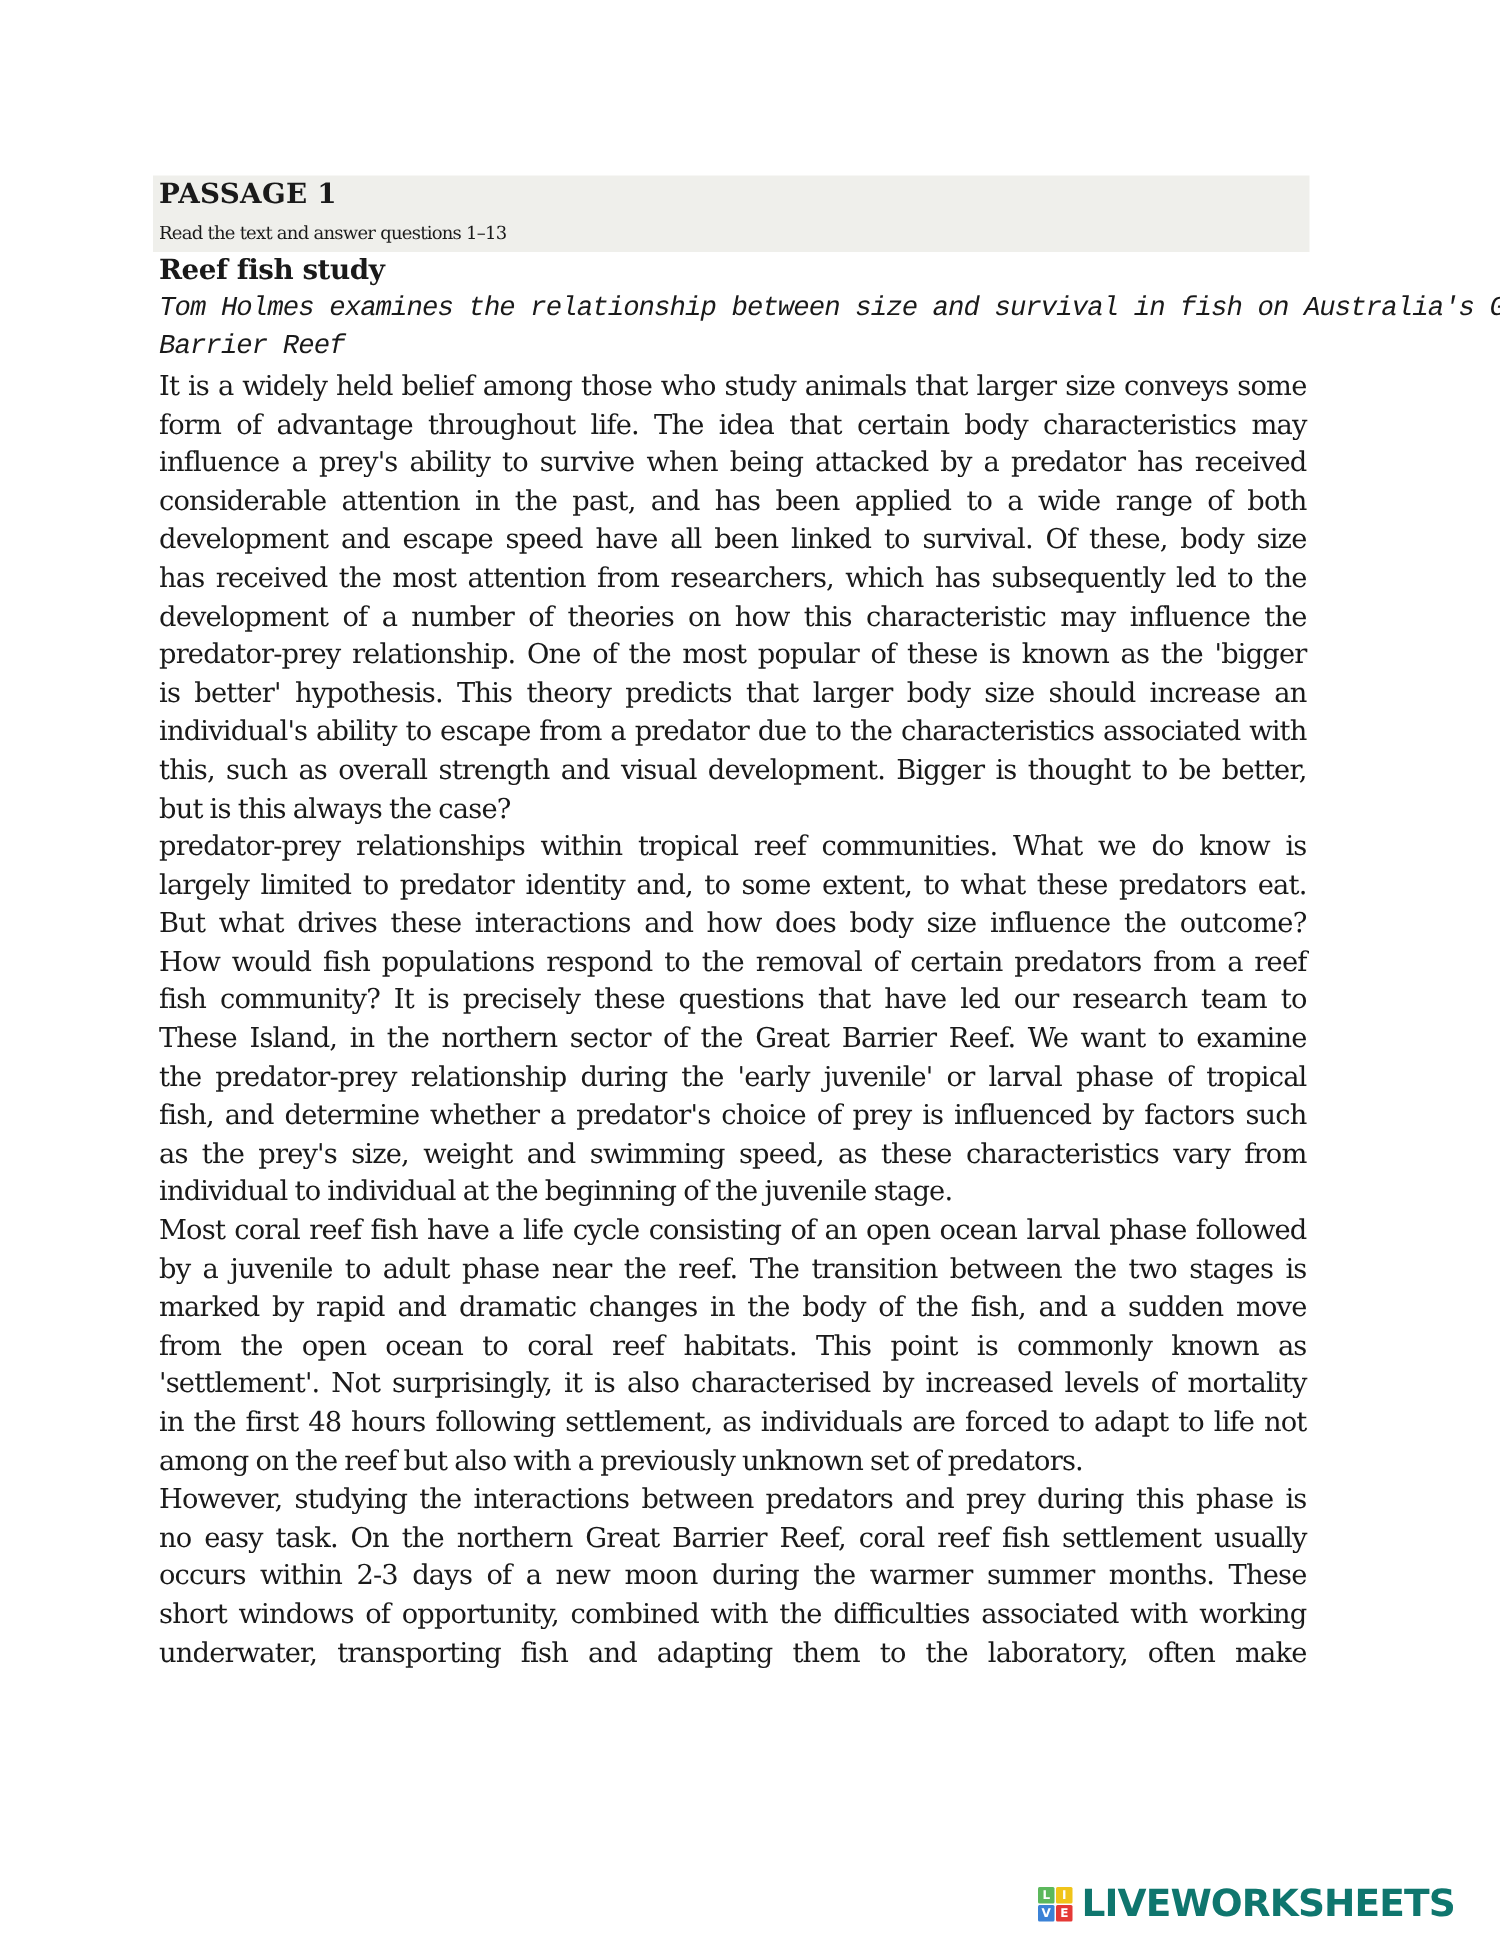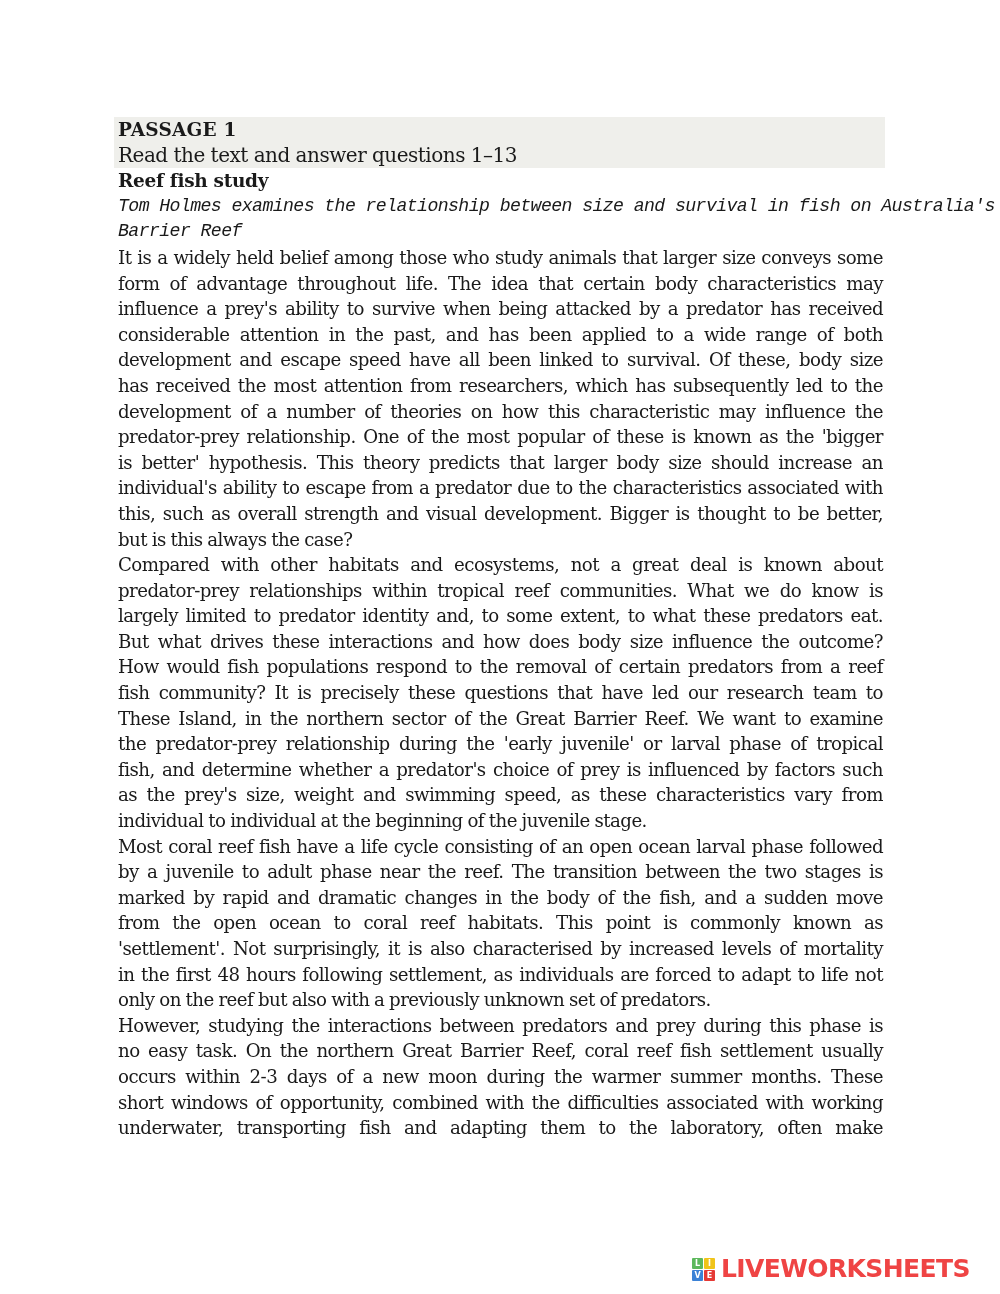--- a/index.html
+++ b/index.html
@@ -10,21 +10,21 @@
     body {
       width: 1000px;
       height: 1294px;
       position: relative;
       overflow: hidden;
       font-family: "DejaVu Serif", "Liberation Serif", serif;
       color: #1a1a1a;
     }
     .page {
       position: absolute;
-      left: 118px;
+      left: 106px;
       top: 117px;
       width: 765px;
     }
     .header-box {
       position: absolute;
       left: -4px;
       top: 0;
       width: 771px;
       height: 51px;
       background: #efefeb;
@@ -40,21 +40,21 @@
       white-space: nowrap;
       font-family: Liberation Mono, monospace;
     }
     .passage-label {
       font-weight: bold;
       letter-spacing: 0.2px;
       font-size: 18.5px;
       line-height: 25.6px;
     }
     .instructions {
-      font-size: 20px;
+      font-size: 12px;
       line-height: 25.6px;
       letter-spacing: -0.5px;
     }
     .title {
       font-weight: bold;
       font-size: 18.5px;
       line-height: 25.6px;
       letter-spacing: -0.3px;
     }
     .subtitle {
@@ -135,53 +135,52 @@
           <span class="l">development and escape speed have all been linked to survival. Of these, body size</span>
           <span class="l">has received the most attention from researchers, which has subsequently led to the</span>
           <span class="l">development of a number of theories on how this characteristic may influence the</span>
           <span class="l">predator-prey relationship. One of the most popular of these is known as the 'bigger</span>
           <span class="l">is better' hypothesis. This theory predicts that larger body size should increase an</span>
           <span class="l">individual's ability to escape from a predator due to the characteristics associated with</span>
           <span class="l">this, such as overall strength and visual development. Bigger is thought to be better,</span>
           <span class="l last">but is this always the case?</span>
         </div>
         <div class="para">
-          <span class="l">Compared with other habitats and ecosystems, not a great deal is known about</span>
           <span class="l">predator-prey relationships within tropical reef communities. What we do know is</span>
           <span class="l">largely limited to predator identity and, to some extent, to what these predators eat.</span>
           <span class="l">But what drives these interactions and how does body size influence the outcome?</span>
           <span class="l">How would fish populations respond to the removal of certain predators from a reef</span>
           <span class="l">fish community? It is precisely these questions that have led our research team to</span>
           <span class="l">These Island, in the northern sector of the Great Barrier Reef. We want to examine</span>
           <span class="l">the predator-prey relationship during the 'early juvenile' or larval phase of tropical</span>
           <span class="l">fish, and determine whether a predator's choice of prey is influenced by factors such</span>
           <span class="l">as the prey's size, weight and swimming speed, as these characteristics vary from</span>
           <span class="l last">individual to individual at the beginning of the juvenile stage.</span>
         </div>
         <div class="para">
           <span class="l">Most coral reef fish have a life cycle consisting of an open ocean larval phase followed</span>
           <span class="l">by a juvenile to adult phase near the reef. The transition between the two stages is</span>
           <span class="l">marked by rapid and dramatic changes in the body of the fish, and a sudden move</span>
           <span class="l">from the open ocean to coral reef habitats. This point is commonly known as</span>
           <span class="l">'settlement'. Not surprisingly, it is also characterised by increased levels of mortality</span>
           <span class="l">in the first 48 hours following settlement, as individuals are forced to adapt to life not</span>
-          <span class="l last">only on the reef but also with a previously unknown set of predators.</span>
+          <span class="l last">among on the reef but also with a previously unknown set of predators.</span>
         </div>
         <div class="para">
           <span class="l">However, studying the interactions between predators and prey during this phase is</span>
           <span class="l">no easy task. On the northern Great Barrier Reef, coral reef fish settlement usually</span>
           <span class="l">occurs within 2-3 days of a new moon during the warmer summer months. These</span>
           <span class="l">short windows of opportunity, combined with the difficulties associated with working</span>
           <span class="l">underwater, transporting fish and adapting them to the laboratory, often make</span>
         </div>
       </div>
   </div>
 </div>
 
 <div class="footer-logo">
   <div class="logo-grid">
     <span class="logo-cell" style="background: rgb(92, 184, 92);">L</span>
     <span class="logo-cell" style="background: rgb(240, 196, 25);">I</span>
     <span class="logo-cell" style="background: rgb(59, 130, 214);">V</span>
     <span class="logo-cell" style="background: rgb(229, 57, 53);">E</span>
   </div>
-  <span class="logo-text" style="color: #ef4444;">LIVEWORKSHEETS</span>
+  <span class="logo-text" style="color: #0f766e;">LIVEWORKSHEETS</span>
 </div>
 
 </body></html>

